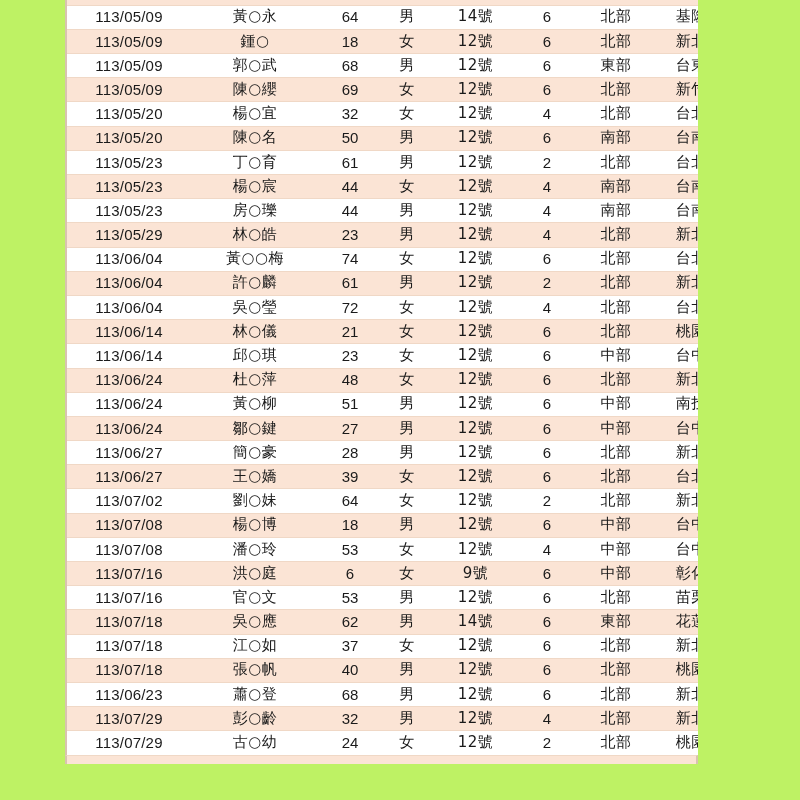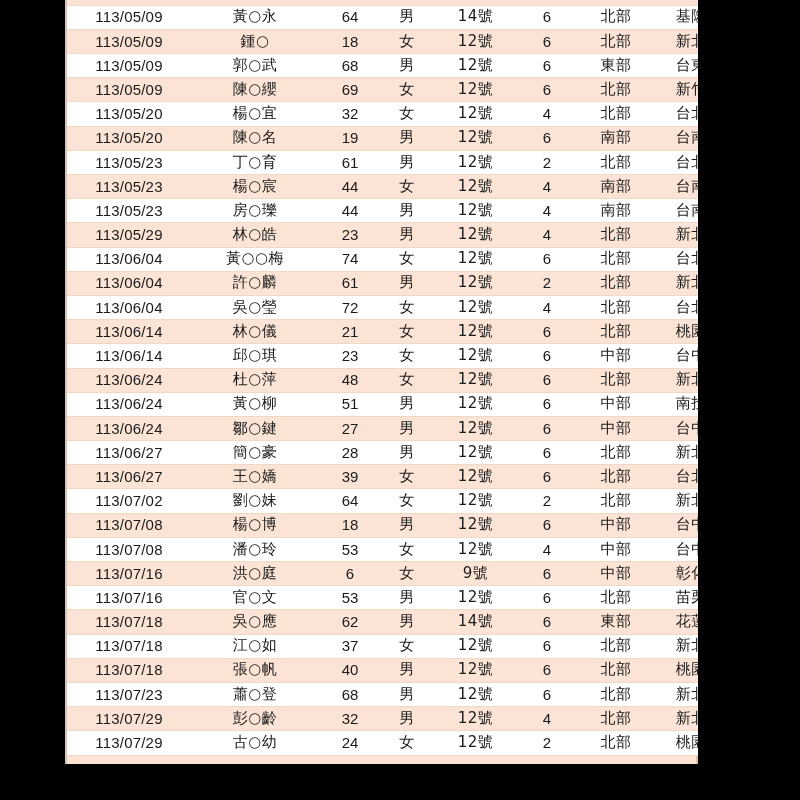--- a/index.html
+++ b/index.html
@@ -11,21 +11,21 @@
     width: 800px;
     height: 800px;
     overflow: hidden;
     font-family: "Liberation Sans", "DejaVu Sans", sans-serif;
   }
 
   #page {
     position: relative;
     width: 800px;
     height: 800px;
-    background: #000000;
+    background: #bef264;
     overflow: hidden;
   }
 
   
   #table-viewport {
     position: absolute;
     left: 65px;
     top: -19px;
     width: 633px;
     overflow: hidden;
@@ -171,21 +171,21 @@
             <td class="num">32</td>
             <td class="cjk">女</td>
             <td class="cjk">12號</td>
             <td class="num">4</td>
             <td class="cjk">北部</td>
             <td class="cjk">台北市</td>
           </tr>
           <tr class="row-odd">
             <td class="date">113/05/20</td>
             <td class="cjk">陳○名</td>
-            <td class="num">19</td>
+            <td class="num">50</td>
             <td class="cjk">男</td>
             <td class="cjk">12號</td>
             <td class="num">6</td>
             <td class="cjk">南部</td>
             <td class="cjk">台南市</td>
           </tr>
           <tr class="row-even">
             <td class="date">113/05/23</td>
             <td class="cjk">丁○育</td>
             <td class="num">61</td>
@@ -399,21 +399,21 @@
             <td class="date">113/07/18</td>
             <td class="cjk">張○帆</td>
             <td class="num">40</td>
             <td class="cjk">男</td>
             <td class="cjk">12號</td>
             <td class="num">6</td>
             <td class="cjk">北部</td>
             <td class="cjk">桃園市</td>
           </tr>
           <tr class="row-even">
-            <td class="date">113/07/23</td>
+            <td class="date">113/06/23</td>
             <td class="cjk">蕭○登</td>
             <td class="num">68</td>
             <td class="cjk">男</td>
             <td class="cjk">12號</td>
             <td class="num">6</td>
             <td class="cjk">北部</td>
             <td class="cjk">新北市</td>
           </tr>
           <tr class="row-odd">
             <td class="date">113/07/29</td>

